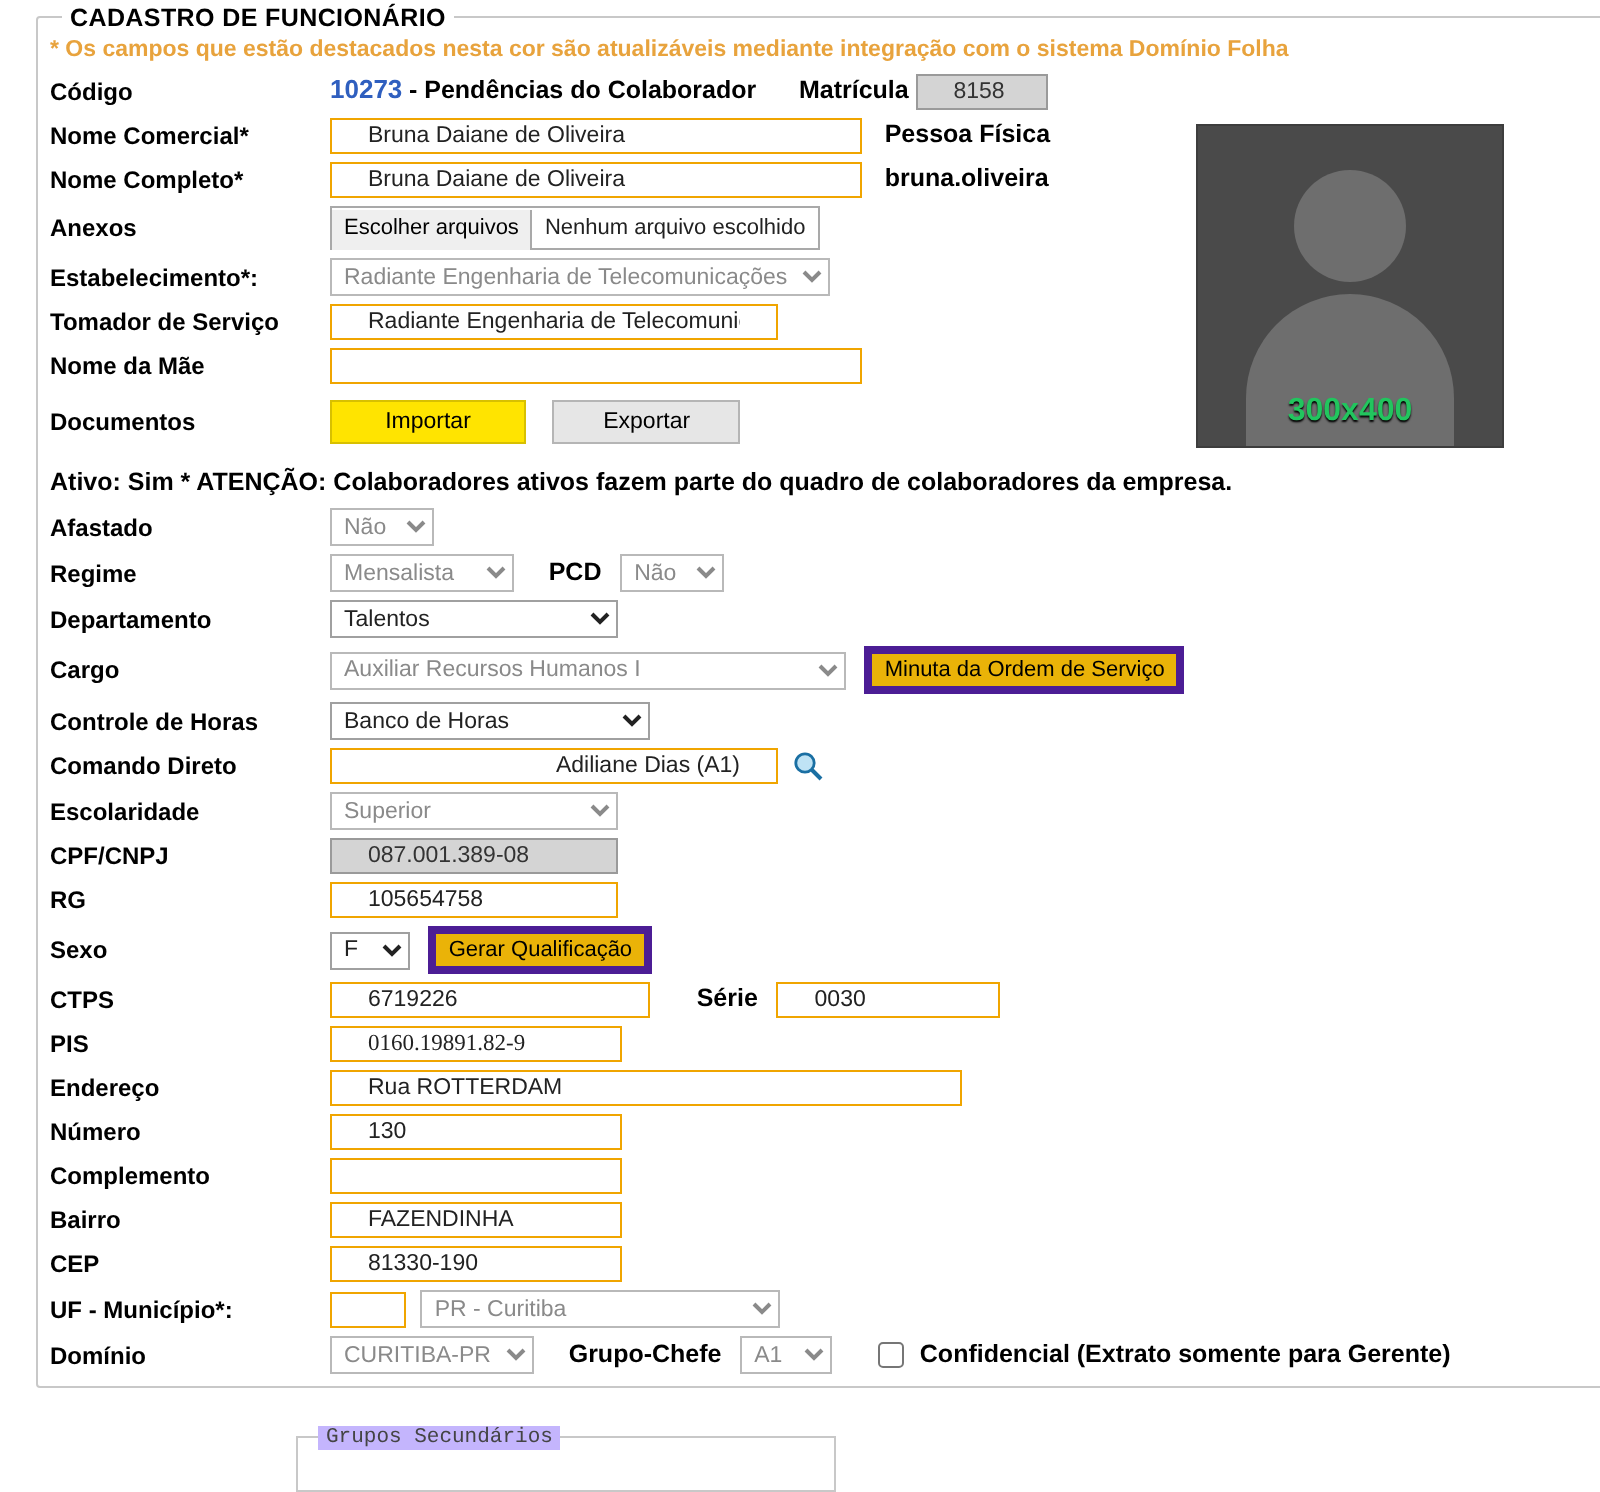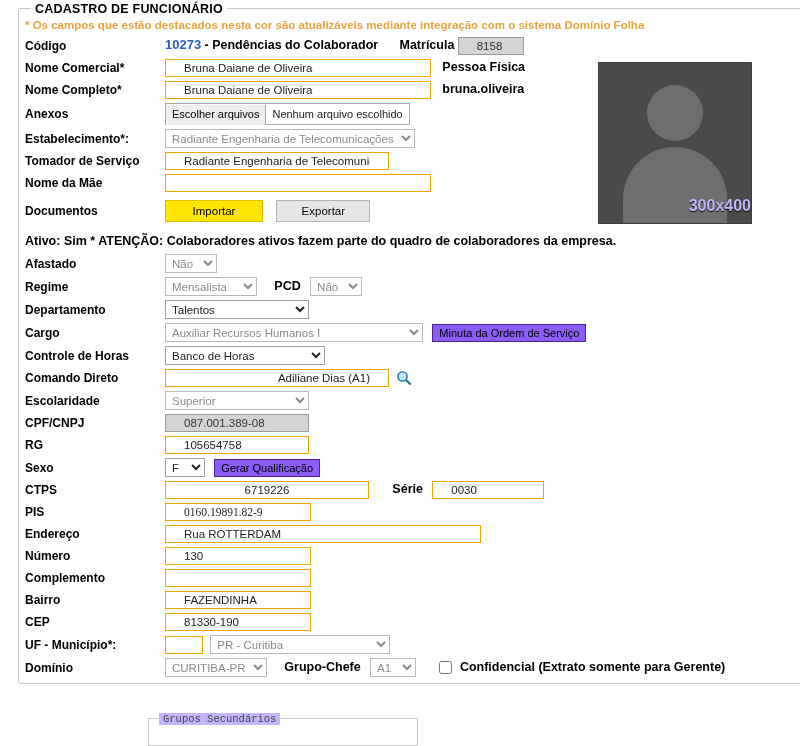--- a/index.html
+++ b/index.html
@@ -171,22 +171,22 @@
     color: #000;
     font-size: 11.5px;
     padding: 4px 0;
     width: 92px;
     text-align: center;
     margin-left: 10px;
     cursor: pointer;
   }
   .btn-small {
     display: inline-block;
-    background: #8b5cf6;
-    border: 1px solid #4c1d95;
+    background: #eab308;
+    border: 4px solid #4c1d95;
     font-size: 11px;
     padding: 2px 6px;
     vertical-align: middle;
     cursor: pointer;
   }
 
   .ativo-line {
     font-weight: bold;
     font-size: 12.5px;
     margin: 6px 0 4px 2px;
@@ -221,22 +221,22 @@
     height: 80px;
     margin-left: -52px;
     border-radius: 52px 52px 0 0;
     background: #6e6e6e;
   }
   .photo .dims {
     position: absolute;
     left: 0;
     right: 0;
     bottom: 8px;
-    text-align: right;
-    color: #c4b5fd;
+    text-align: center;
+    color: #22c55e;
     font-weight: bold;
     font-size: 16px;
     text-shadow: 0 1px 1px #000;
   }
 
   .search-icon {
     display: inline-block;
     width: 16px;
     height: 16px;
     vertical-align: middle;
@@ -460,21 +460,21 @@
           <select class="sel plain" style="width:40px">
             <option>F</option>
           </select>
           <span class="btn-small" style="margin-left:6px">Gerar Qualificação</span>
         </td>
       </tr>
 
       <tr>
         <td class="lbl">CTPS</td>
         <td>
-          <input class="txt" style="width: 204px; text-align: center;" value="6719226">
+          <input class="txt" style="width: 160px;" value="6719226">
           <span class="inline-lbl" style="margin-left:20px">Série</span>
           <input class="txt" style="width: 112px;" value="0030">
         </td>
       </tr>
 
       <tr>
         <td class="lbl">PIS</td>
         <td>
           <input class="txt" style="width: 146px; font-family: Liberation Serif, serif;" value="0160.19891.82-9">
         </td>

